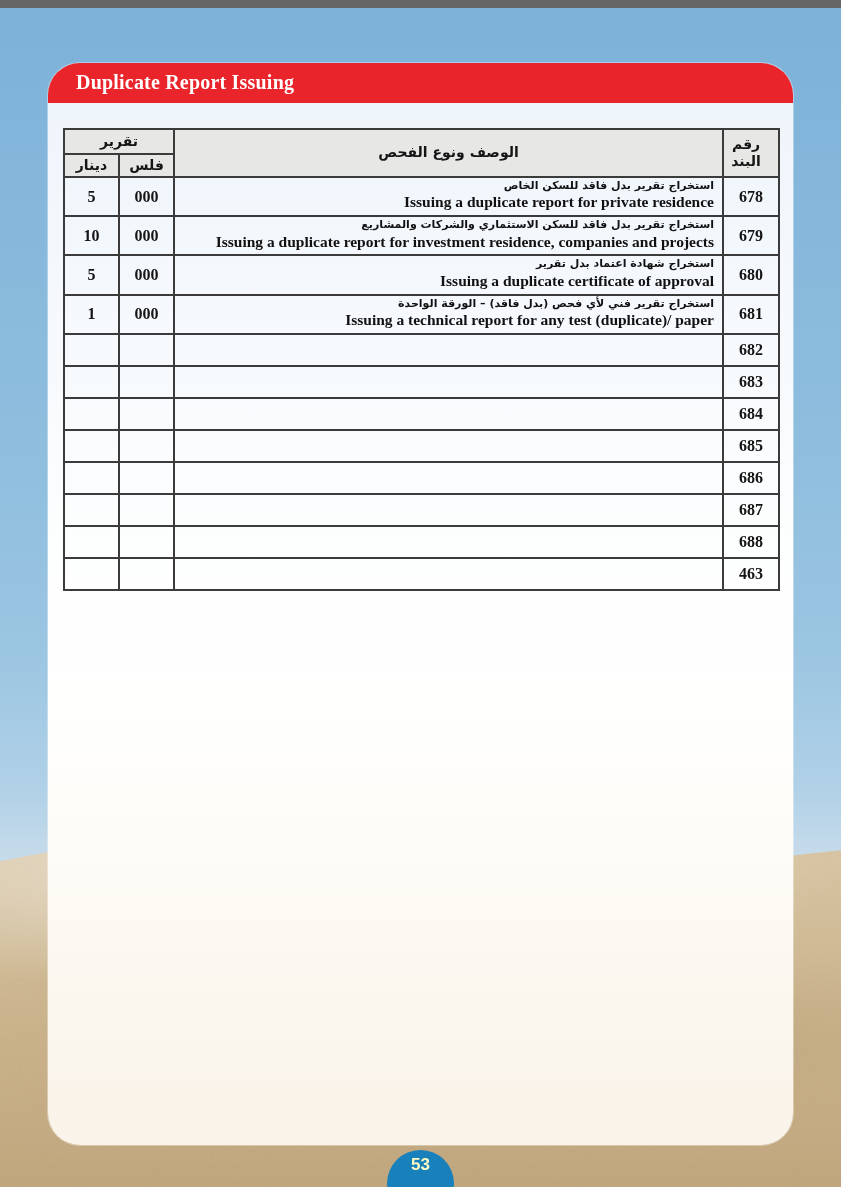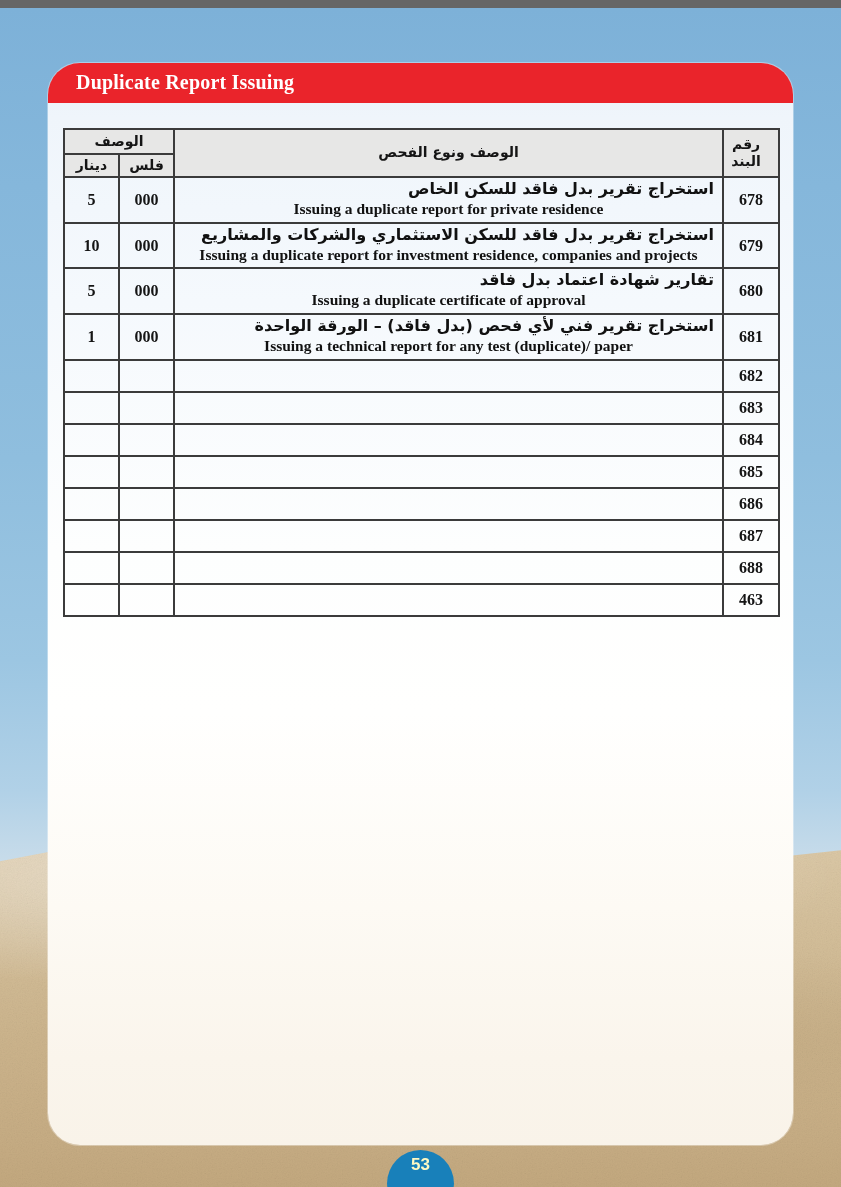--- a/index.html
+++ b/index.html
@@ -74,25 +74,25 @@
 
   tbody td { height:32px; vertical-align:middle; }
   td.c-dinar, td.c-fils, td.c-item {
     text-align:center;
     font-family:"Liberation Serif", serif; font-weight:bold; font-size:16px;
   }
   td.c-desc { padding:1px 8px 3px; }
   td.c-desc .ar {
     direction:rtl; text-align:right;
     font-family:"DejaVu Sans", sans-serif; font-weight:bold;
-    font-size:16px; line-height:1.3; color:#111;
+    font-size:11px; line-height:1.3; color:#111;
   }
   td.c-desc .ar:empty, td.c-desc .en:empty { display:none; }
   td.c-desc .en {
-    text-align:center; font-family:"Liberation Serif", serif;
+    text-align:right; font-family:"Liberation Serif", serif;
     font-weight:bold; font-size:15.5px; line-height:1.22; color:#111;
   }
 
   
   .page-circle {
     position:absolute; left:387px; top:1142px; width:67px; height:67px;
     border-radius:50%; background:var(--accent-blue, #1880ba);
     display:flex; justify-content:center; align-items:flex-start;
     z-index:5;
   }
@@ -127,21 +127,21 @@
 
     <table class="fees">
       <colgroup>
           <col class="c1">
           <col class="c2">
           <col class="c3">
           <col class="c4">
         </colgroup>
       <thead>
         <tr class="h1">
-          <th colspan="2">الوصف</th>
+          <th colspan="2">تقرير</th>
           <th rowspan="2">الوصف ونوع الفحص</th>
           <th rowspan="2" class="h-item">
             <span>رقم</span><br>
             <span>البند</span>
           </th>
         </tr>
         <tr class="h2">
           <th>دينار</th>
           <th>فلس</th>
         </tr>
@@ -165,21 +165,21 @@
               <div class="ar" dir="rtl">استخراج تقرير بدل فاقد للسكن الاستثماري والشركات والمشاريع</div>
               <div class="en">Issuing a duplicate report for investment residence, companies and projects</div>
             </td>
             <td class="c-item">679</td>
           </tr>
 
           <tr>
             <td class="c-dinar">5</td>
             <td class="c-fils">000</td>
             <td class="c-desc">
-              <div class="ar" dir="rtl">تقارير شهادة اعتماد بدل فاقد</div>
+              <div class="ar" dir="rtl">استخراج شهادة اعتماد بدل تقرير</div>
               <div class="en">Issuing a duplicate certificate of approval</div>
             </td>
             <td class="c-item">680</td>
           </tr>
 
           <tr>
             <td class="c-dinar">1</td>
             <td class="c-fils">000</td>
             <td class="c-desc">
               <div class="ar" dir="rtl">استخراج تقرير فني لأي فحص (بدل فاقد) – الورقة الواحدة</div>

